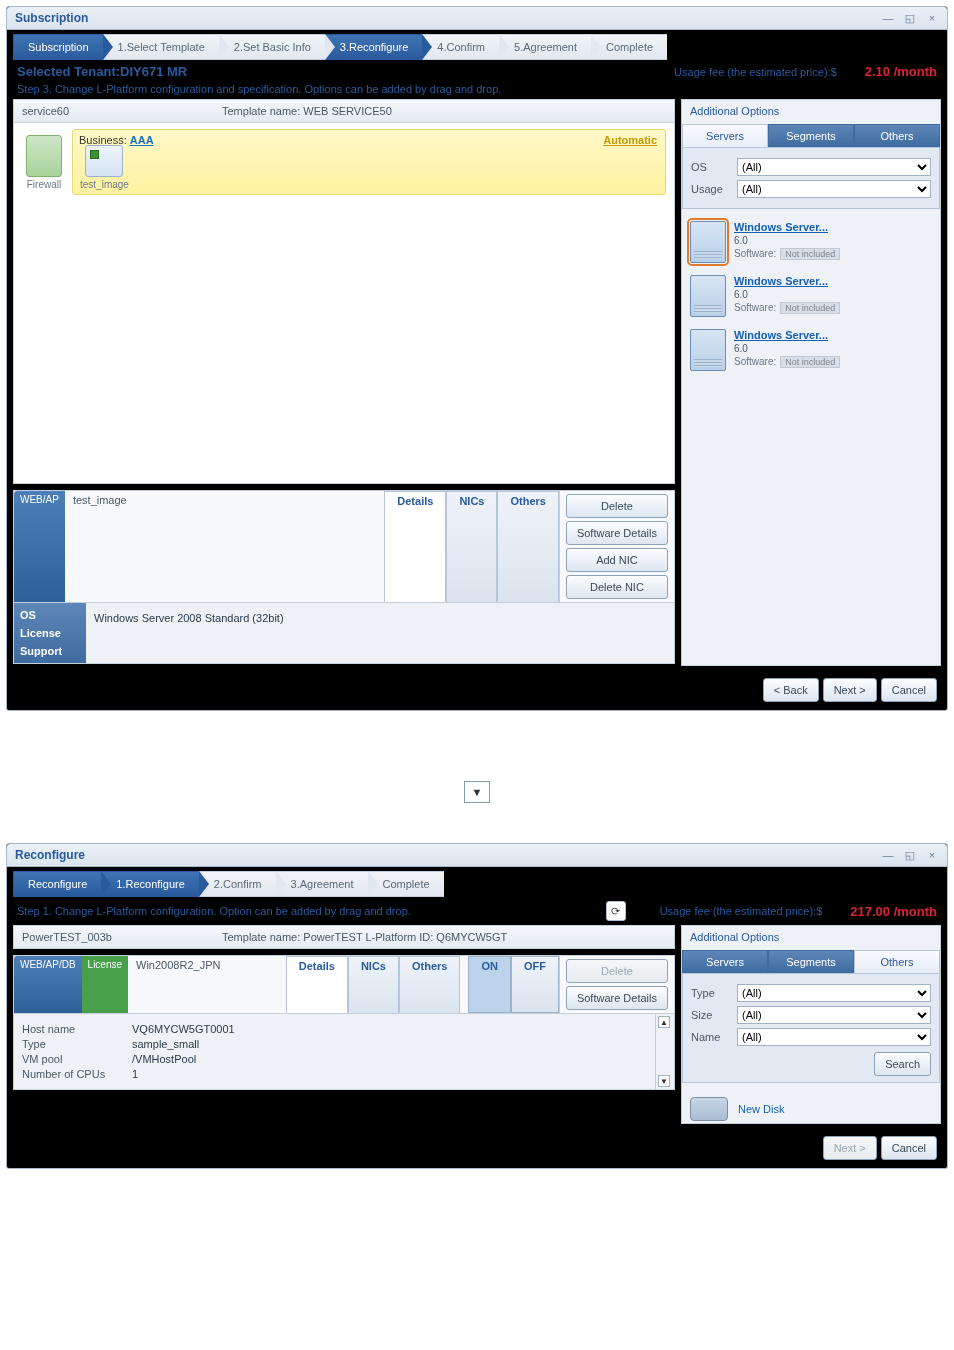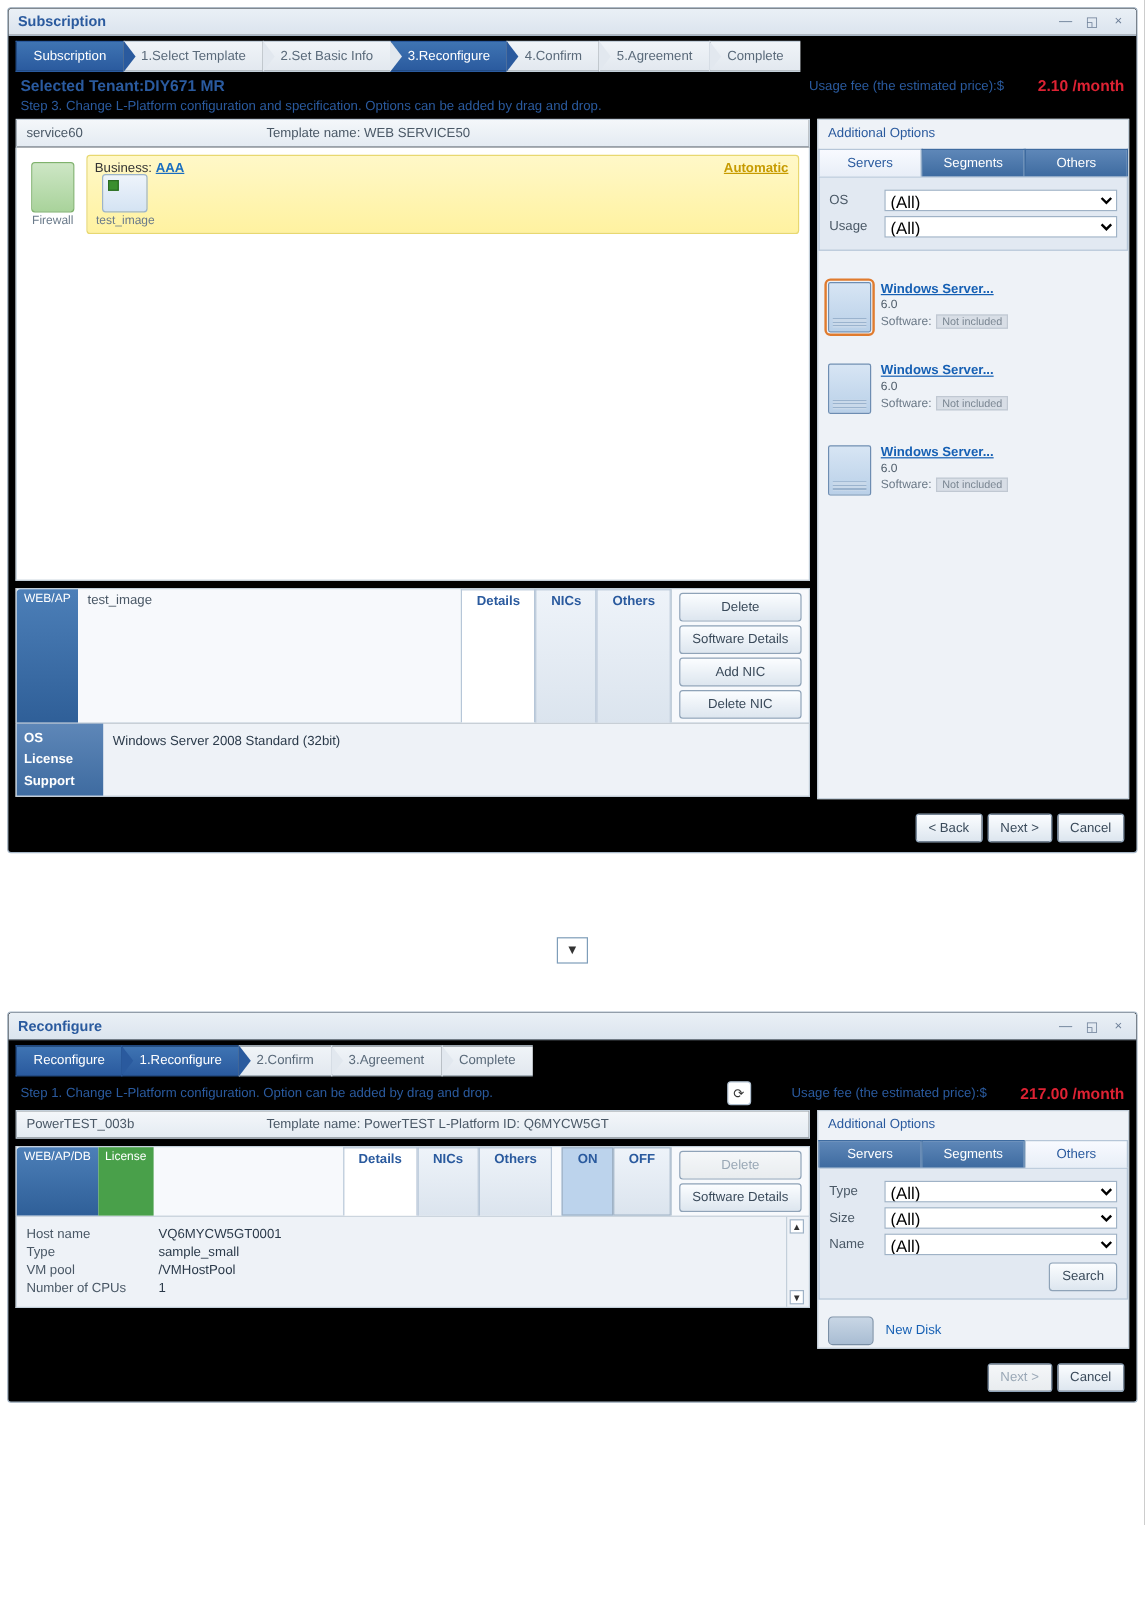--- a/index.html
+++ b/index.html
@@ -48,25 +48,25 @@
   .canvas2{height:160px}
   
   .rpanel{border:1px solid #c3cfda;background:#eef2f7;height:100%}
   .rtitle{color:#2a5a9e;font-weight:normal;padding:5px 8px}
   .rtabs{display:flex;gap:0;margin-top:2px}
   .rtab{flex:1;text-align:center;padding:5px 0;background:linear-gradient(#5e87b8,#3e6ba0);color:#fff;font-size:11px;border:1px solid #3e6ba0;border-bottom:none;cursor:pointer}
   .rtab.active{background:linear-gradient(#f8faff,#e8eef7);color:#2a5a9e;border-color:#b6c6d8}
   .rform{padding:6px 8px;background:#e2e9f2;border:1px solid #b6c6d8}
   .rform .row{display:flex;align-items:center;margin:4px 0}
   .rform .row label{width:46px;color:#4a5866}
-  .rform select,.rform input{flex:1;height:18px;border:1px solid #9fb2c6;background:#fff;font-size:14px}
+  .rform select,.rform input{flex:1;height:18px;border:1px solid #9fb2c6;background:#fff;font-size:11px}
   .rform .align-right{display:flex;justify-content:flex-end;margin-top:6px}
   .btn{display:inline-flex;align-items:center;justify-content:center;padding:2px 10px;height:18px;border:1px solid #8fa3b8;border-radius:3px;background:linear-gradient(#fbfdff,#dde6ef);color:#3a4a5a;cursor:pointer;font-size:11px}
   .btn.disabled{color:#9aa8b6;background:linear-gradient(#f5f7f9,#e8ecef);cursor:default}
-  .srv-tile{display:flex;align-items:flex-start;gap:8px;margin-top:26px;padding:0 8px}
+  .srv-tile{display:flex;align-items:flex-start;gap:8px;margin-top:12px;padding:0 8px}
   .srv-tile .img{width:34px;height:40px;border:1px solid #6d8db2;border-radius:2px;background:linear-gradient(#d7e5f4,#b9d0e8);position:relative}
   .srv-tile .img:after{content:"";position:absolute;left:3px;bottom:3px;right:3px;height:8px;background:repeating-linear-gradient(#9ab3ce,#9ab3ce 1px,#c9d9ea 1px,#c9d9ea 3px)}
   .srv-tile .img.sel{outline:2px solid #e07b2e;outline-offset:1px}
   .srv-tile .meta .nm{color:#1660b4;font-weight:bold;text-decoration:underline;cursor:pointer;font-size:11px}
   .srv-tile .meta .sz{color:#4a5866;font-size:10px;margin:2px 0}
   .srv-tile .meta .sw{color:#6a7886;font-size:10px}
   .srv-tile .meta .sw .tag{display:inline-block;background:#d8dee6;border:1px solid #c0c8d2;padding:0 4px;margin-left:4px;color:#7a8692;font-size:9px}
   .disk-tile{display:flex;align-items:center;gap:10px;margin-top:14px;padding:0 8px}
   .disk-tile .dimg{width:36px;height:22px;border:1px solid #7a8fa6;border-radius:4px;background:linear-gradient(#c8d6e5,#a9bdd3)}
   
@@ -297,20 +297,21 @@
   <div class="main">
     <div class="left">
       <div class="tplbar">
         <span class="svc">PowerTEST_003b</span>
         <span class="tplname">Template name: PowerTEST  L-Platform ID: Q6MYCW5GT</span>
       </div>
 
       <div class="props">
         <span class="ptype">WEB/AP/DB</span>
         <span class="pstate">License</span>
+        <span class="pname">Win2008R2_JPN</span>
         <div class="tabs2">
           <div class="tab2 active">Details</div>
           <div class="tab2">NICs</div>
           <div class="tab2">Others</div>
         </div>
         <div class="onoff">
           <div class="sw active">ON</div>
           <div class="sw">OFF</div>
         </div>
         <div class="side-btns">

